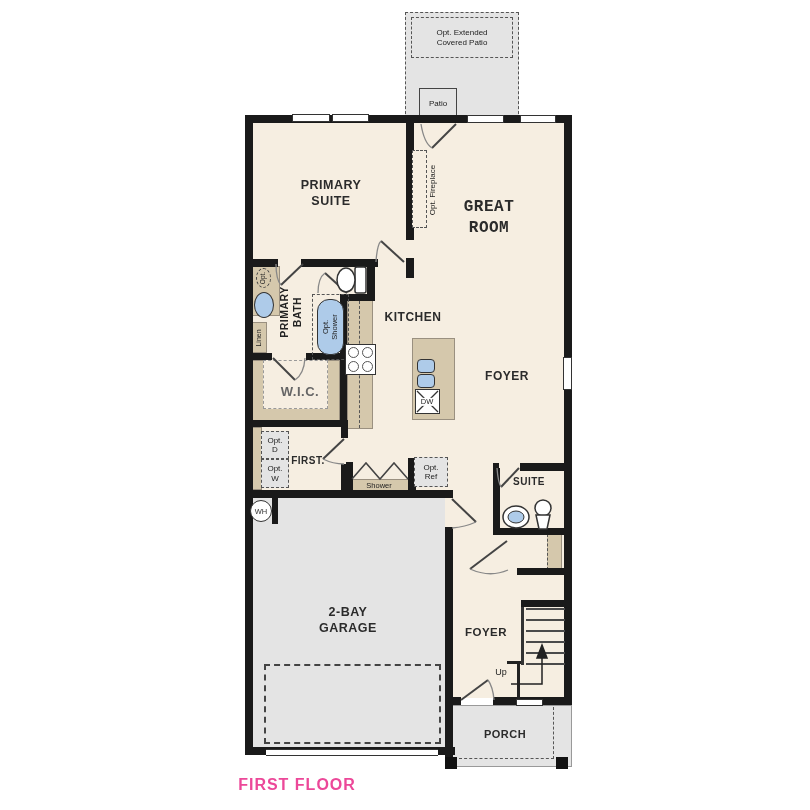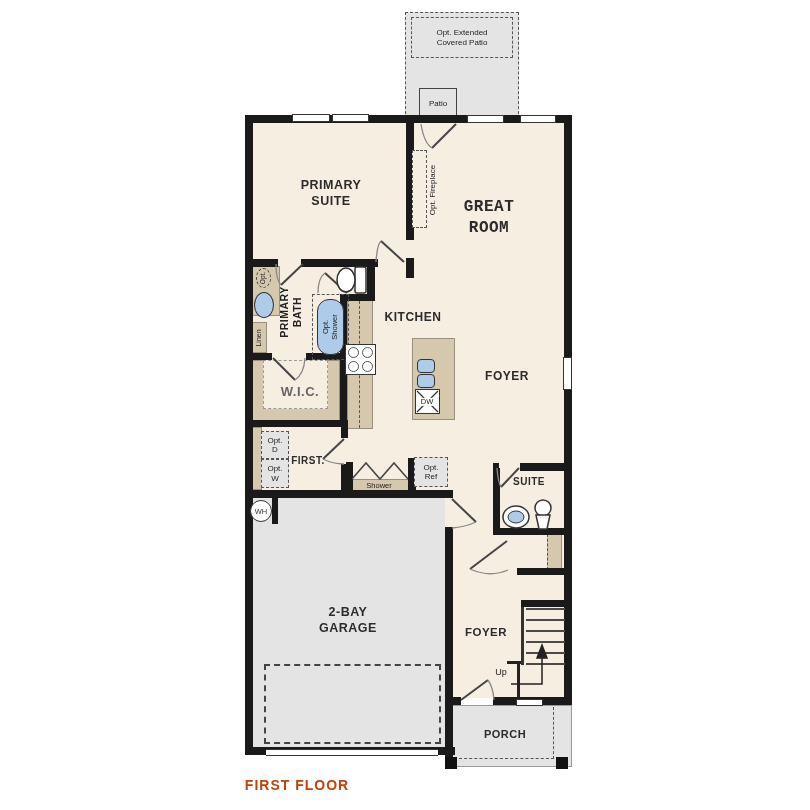--- a/index.html
+++ b/index.html
@@ -198,15 +198,15 @@
   <div class="vl rl" style="left:291px;top:312px;font-size:10.5px;transform:translate(-50%,-50%) rotate(-90deg);">PRIMARY
 BATH</div>
   <div class="vl" style="left:433px;top:190px;font-size:8px;">Opt. Fireplace</div>
   <div class="vl" style="left:330px;top:327px;font-size:7.5px;">Opt.
 Shower</div>
   <div class="vl" style="left:259px;top:338px;font-size:7px;">Linen</div>
   <div class="vl" style="left:263px;top:278px;font-size:6.5px;">Opt.</div>
   <div class="sl" style="left:379px;top:486px;font-size:7.5px;">Shower</div>
   <div class="sl" style="left:427px;top:402px;font-size:7.5px;background:#fff;padding:0 1px;">DW</div>
   <div class="sl" style="left:501px;top:673px;font-size:9px;">Up</div>
-  <div class="rl" style="left:297px;top:785px;font-size:14px;letter-spacing:1px;color:#c2410c;">FIRST FLOOR</div>
+  <div class="rl" style="left:297px;top:785px;font-size:16px;letter-spacing:1px;color:#ec4899;">FIRST FLOOR</div>
 
 </div>
 
 </body></html>

